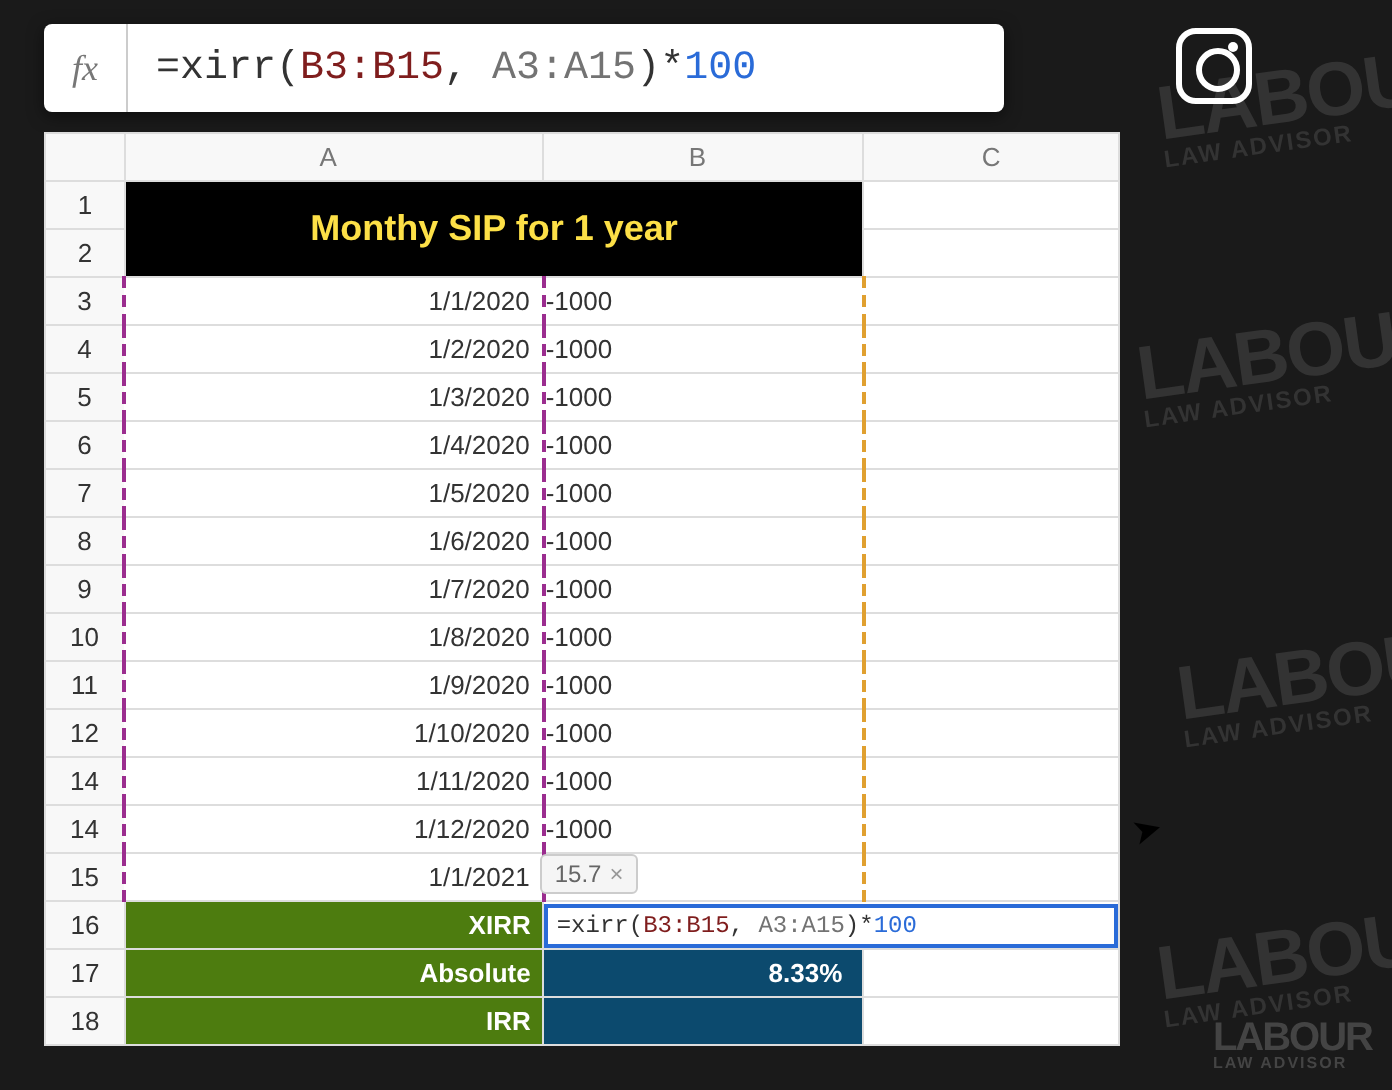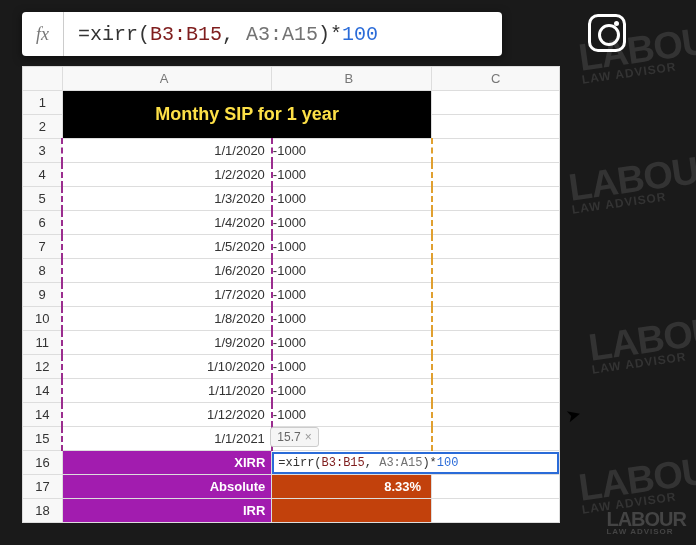--- a/index.html
+++ b/index.html
@@ -120,28 +120,28 @@
   .col-c { width: 128px; }
   td.header-cell {
     background: #000;
     color: #fde047;
     font-weight: bold;
     text-align: center;
     font-size: 18px;
     height: 26px;
   }
   td.footer-cell {
-    background: #a21caf;
+    background: #4d7c0f;
     color: #fff;
     font-weight: bold;
     text-align: right;
     padding-right: 6px;
   }
   td.footer-val {
-    background: #c2410c;
+    background: #0c4a6e;
     color: #fff;
     font-weight: bold;
     text-align: right;
     padding-right: 10px;
   }
   .range-a {
     border-left: 2px dashed #9b2d8f !important;
     border-right: 2px dashed #9b2d8f !important;
   }
   .range-b {

